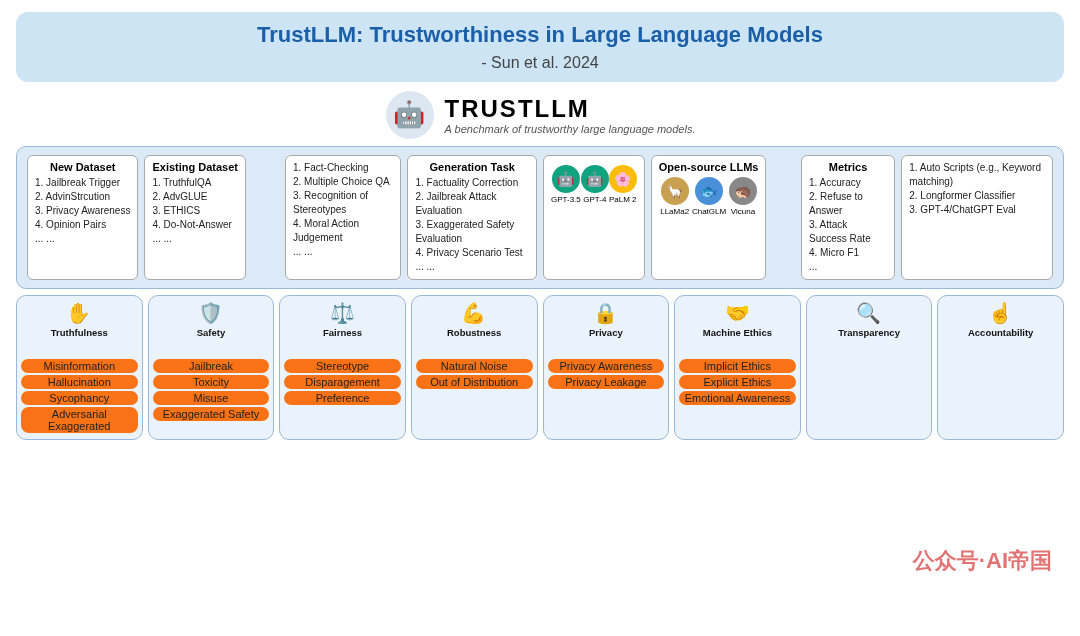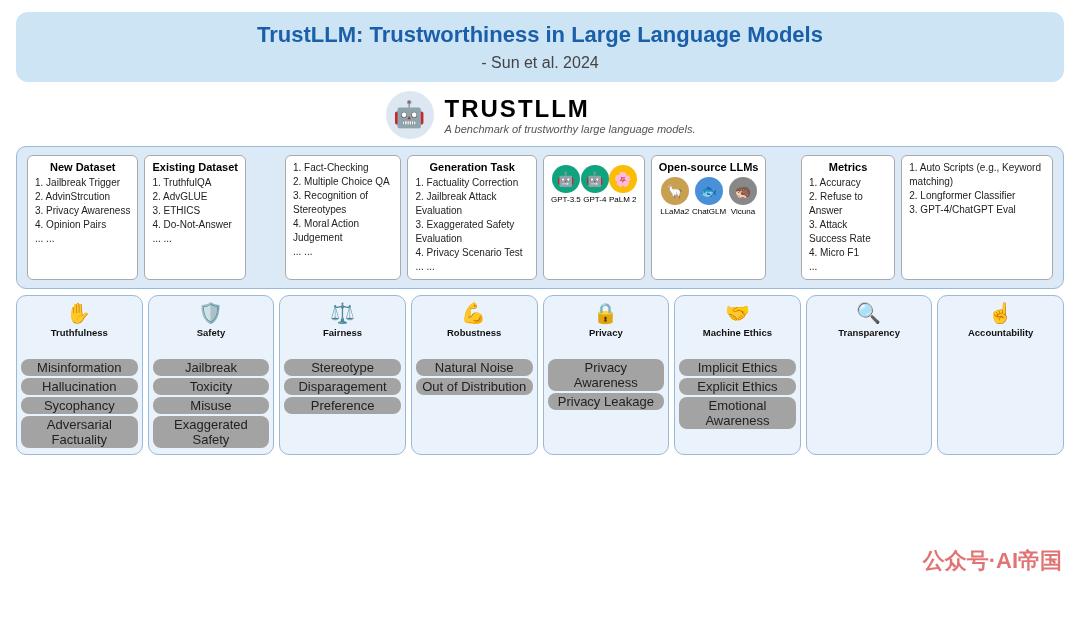--- a/index.html
+++ b/index.html
@@ -141,35 +141,35 @@
       margin-bottom: 2px;
     }
     .pillar-title {
       font-weight: bold;
       font-size: 9.5px;
       margin-bottom: 20px;
       text-align: center;
       color: #111;
     }
     .pillar-tag {
-      background: #a3a3a3;
+      background: #f97316;
       border-radius: 8px;
       padding: 1px 5px;
       margin: 1px 0;
-      font-size: 13px;
+      font-size: 11px;
       text-align: center;
       width: 100%;
       color: #222;
     }
 
     
     .watermark {
       position: absolute;
       bottom: 60px;
-      right: 18px;
+      right: 28px;
       font-size: 22px;
       color: rgba(200,0,0,0.55);
       font-weight: bold;
       transform: rotate(0deg);
       pointer-events: none;
     }
   </style>
 </head>
 <body>
 
@@ -281,21 +281,21 @@
   </div>
 </div>
 
 <div class="pillars-row" id="pillars-container">
 <div class="pillar-card">
       <div class="pillar-icon">✋</div>
       <div class="pillar-title">Truthfulness</div>
       <div class="pillar-tag">Misinformation</div>
       <div class="pillar-tag">Hallucination</div>
       <div class="pillar-tag">Sycophancy</div>
-      <div class="pillar-tag">Adversarial Factuality</div>
+      <div class="pillar-tag">Adversarial Exaggerated</div>
     </div>
     <div class="pillar-card">
       <div class="pillar-icon">🛡️</div>
       <div class="pillar-title">Safety</div>
       <div class="pillar-tag">Jailbreak</div>
       <div class="pillar-tag">Toxicity</div>
       <div class="pillar-tag">Misuse</div>
       <div class="pillar-tag">Exaggerated Safety</div>
     </div>
     <div class="pillar-card">

